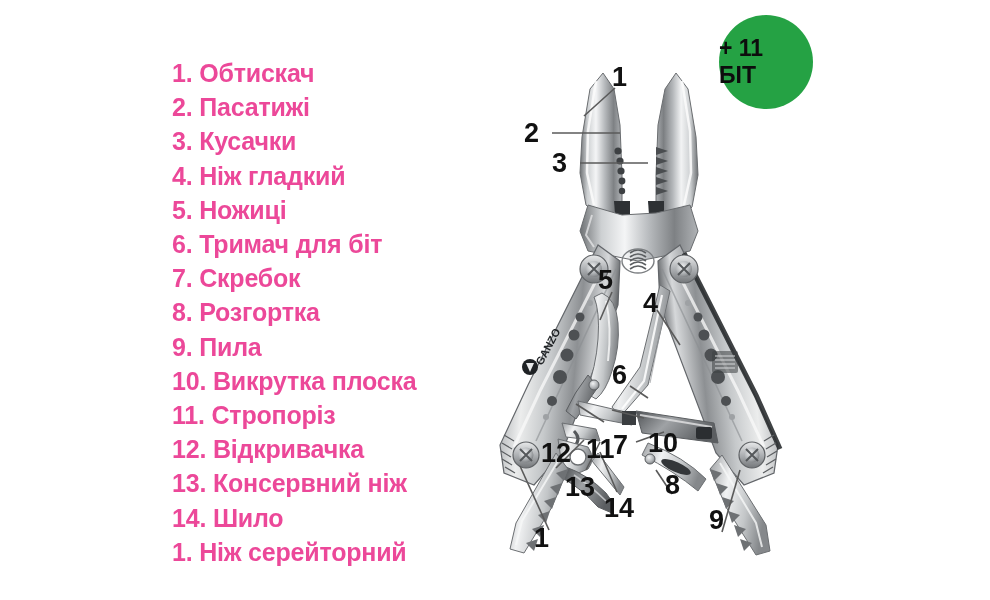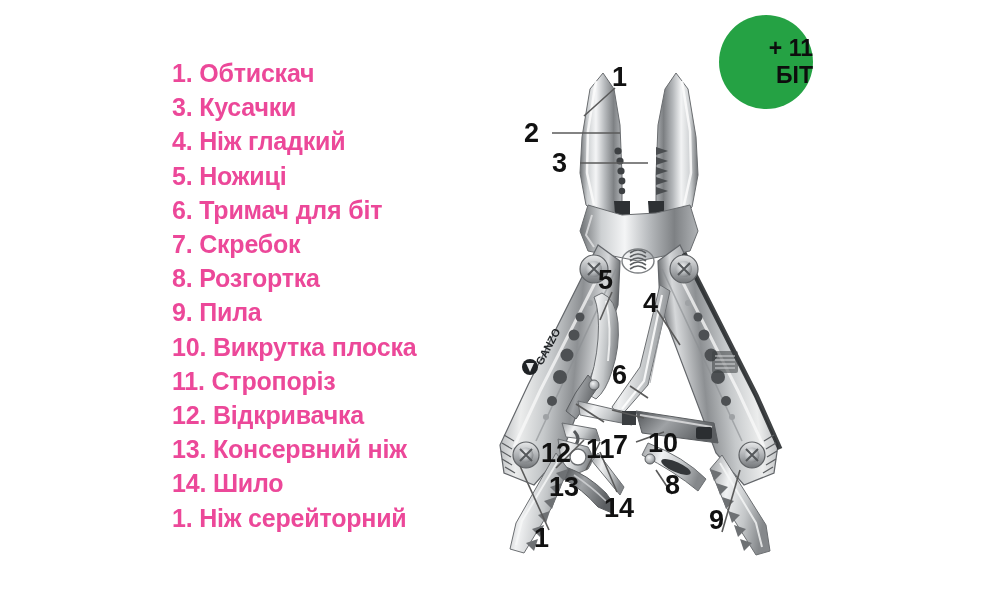--- a/index.html
+++ b/index.html
@@ -39,21 +39,21 @@
   #bits-badge {
     position: absolute;
     left: 719px;
     top: 15px;
     width: 94px;
     height: 94px;
     border-radius: 50%;
     background: #25a244;
     display: flex;
     flex-direction: column;
-    align-items: flex-end;
+    align-items: flex-start;
     justify-content: center;
   }
   #bits-badge .badge-line {
     color: #0d0d0d;
     font-weight: 700;
     font-size: 23px;
     line-height: 27px;
     letter-spacing: 0px;
   }
 
@@ -79,20 +79,21 @@
     color: #111111;
     line-height: 1;
     white-space: nowrap;
   }
 </style>
 </head>
 <body>
 
 <ul id="parts-list">
   <li>1. Обтискач</li>
+  <li>2. Пасатижі</li>
   <li>3. Кусачки</li>
   <li>4. Ніж гладкий</li>
   <li>5. Ножиці</li>
   <li>6. Тримач для біт</li>
   <li>7. Скребок</li>
   <li>8. Розгортка</li>
   <li>9. Пила</li>
   <li>10. Викрутка плоска</li>
   <li>11. Стропоріз</li>
   <li>12. Відкривачка</li>
@@ -402,15 +403,15 @@
 <div class="callout" style="left:552px;top:150px;">3</div>
 <div class="callout" style="left:643px;top:290px;">4</div>
 <div class="callout" style="left:598px;top:267px;">5</div>
 <div class="callout" style="left:612px;top:362px;">6</div>
 <div class="callout" style="left:613px;top:432px;">7</div>
 <div class="callout" style="left:665px;top:472px;">8</div>
 <div class="callout" style="left:709px;top:507px;">9</div>
 <div class="callout" style="left:648px;top:402px;margin-top:28px;">10</div>
 <div class="callout" style="left:586px;top:436px;">11</div>
 <div class="callout" style="left:541px;top:440px;">12</div>
-<div class="callout" style="left:549px;top:474px;">13</div>
+<div class="callout" style="left:565px;top:474px;">13</div>
 <div class="callout" style="left:604px;top:495px;">14</div>
 <div class="callout" style="left:534px;top:525px;">1</div>
 
 </body></html>

